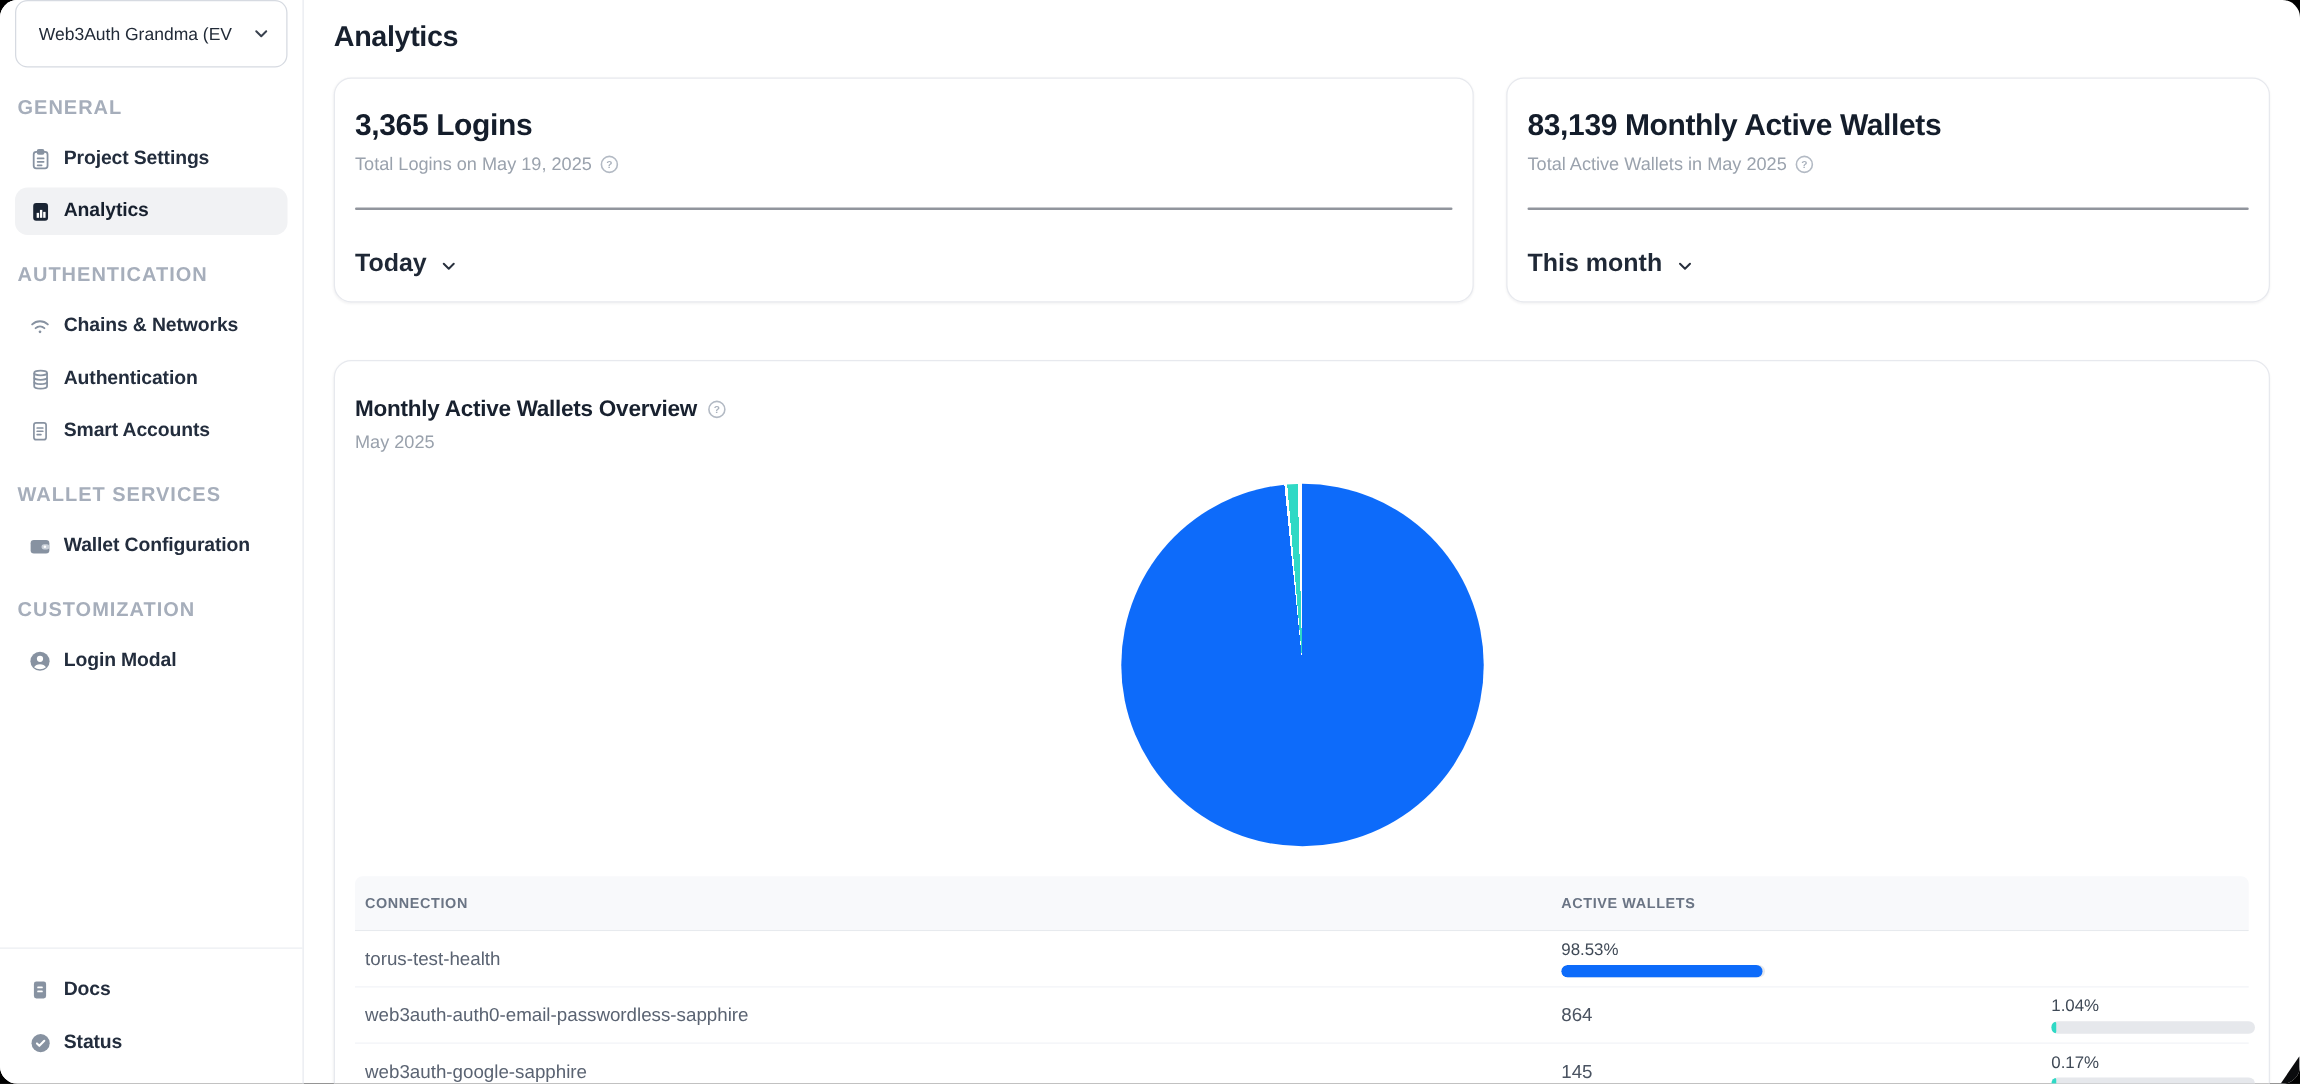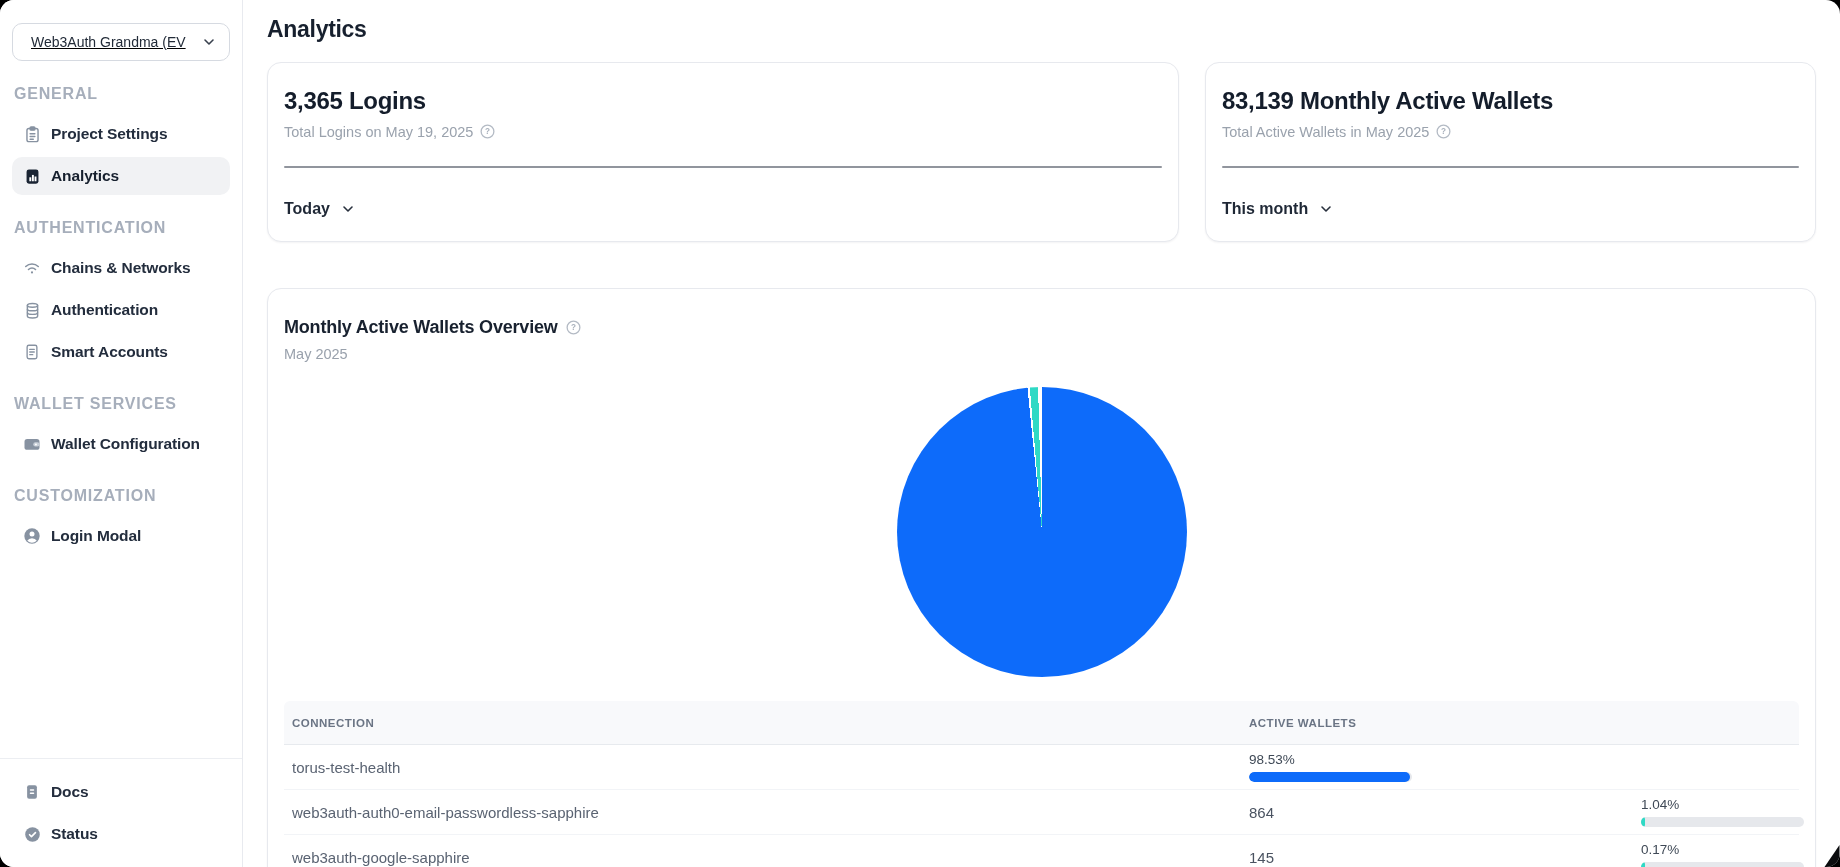--- a/index.html
+++ b/index.html
@@ -5,21 +5,21 @@
   * { margin:0; padding:0; box-sizing:border-box; }
   html,body { width:1840px; height:867px; background:#000; font-family:"Liberation Sans","DejaVu Sans",sans-serif; }
   #app { position:relative; width:1840px; height:867px; background:#fff; border-radius:14px; overflow:hidden; display:flex; }
 
   
   #sidebar { width:243px; min-width:243px; height:100%; background:#fff; border-right:1px solid #e8eaef; display:flex; flex-direction:column; padding:0 12px; }
   .sb-header { height:62px; display:flex; align-items:center; border-bottom:1px solid #eceef2; margin:0 -12px; padding:0 12px 0 14px; cursor:pointer; }
   .sb-header .back-arrow { width:20px; height:20px; margin-right:8px; display:flex; align-items:center; }
   .sb-header span.back-text { font-size:15.5px; font-weight:700; color:#141c28; letter-spacing:-.1px; }
 
-  .project-select { margin-top:23px; height:38px; border:1px solid #d6dae1; border-radius:10px; display:flex; align-items:center; padding:0 12px 0 18px; cursor:pointer; background:#fff;text-decoration:underline; }
+  .project-select { height:54px; border:1px solid #d6dae1; border-radius:10px; display:flex; align-items:center; padding:0 12px 0 18px; cursor:pointer; background:#fff; }
   .project-select .psel-text { flex:1; font-size:14px; font-weight:500; color:#222b38; white-space:nowrap; overflow:hidden; }
   .project-select .chev { width:16px; height:16px; margin-left:6px; flex:none; }
 
   .section-label { margin:24px 2px 12px 2px; font-size:16px; font-weight:700; letter-spacing:.8px; color:#a6aebb; }
   .nav-item { height:38px; border-radius:10px; display:flex; align-items:center; padding:0 10px; margin-bottom:4px; cursor:pointer; }
   .nav-item.active { background:#f1f2f4; }
   .nav-icon { width:20px; height:20px; display:flex; align-items:center; justify-content:center; flex:none; }
   .nav-label { margin-left:9px; font-size:15.5px; font-weight:600; color:#232d3d; letter-spacing:-.1px; white-space:nowrap; }
   .nav-item.active .nav-label { color:#17202e; font-weight:700; }
 
@@ -30,21 +30,21 @@
   .page-title { margin-top:16px; font-size:23px; font-weight:700; color:#17202e; letter-spacing:-.3px; }
 
   .cards-row { display:flex; gap:26px; margin-top:19px; }
   .stat-card { background:#fff; border:1px solid #e7e9ee; border-radius:14px; box-shadow:0 1px 2px rgba(16,24,40,.05); height:180px; padding:24px 16px 0 16px; }
   .stat-card.c1 { width:912px; }
   .stat-card.c2 { flex:1; }
   .stat-headline { font-size:24px; font-weight:700; color:#141d2b; letter-spacing:-.3px; line-height:28px; }
   .stat-sub { margin-top:8px; font-size:14.5px; color:#9aa2ad; display:flex; align-items:center; }
   .stat-divider { margin-top:26px; height:2px; background:#757b85; opacity:.8; border-radius:1px; }
   .stat-range { margin-top:32px; display:flex; align-items:center; cursor:pointer; width:max-content; }
-  .stat-range span { font-size:16px; font-weight:600; color:#1f2836;text-align:center; }
+  .stat-range span { font-size:20px; font-weight:600; color:#1f2836;text-align:center; }
   .stat-range .chev { margin-left:10px; width:16px; height:16px; }
 
   .chart-card { margin-top:46px; background:#fff; border:1px solid #e7e9ee; border-radius:14px; box-shadow:0 1px 2px rgba(16,24,40,.05); height:640px; padding:28px 16px 0 16px; }
   .chart-title-row { display:flex; align-items:center; }
   .chart-title { font-size:18px; font-weight:700; color:#18212f; letter-spacing:-.2px; }
   .chart-sub { margin-top:8px; font-size:14.5px; color:#99a1ac; }
   .help-ic { margin-left:7px; width:17px; height:17px; display:inline-flex; }
   .stat-sub .help-ic { margin-left:6px; }
 
   #pie { width:290px; height:290px; border-radius:50%; margin:25px auto 0 auto; }

